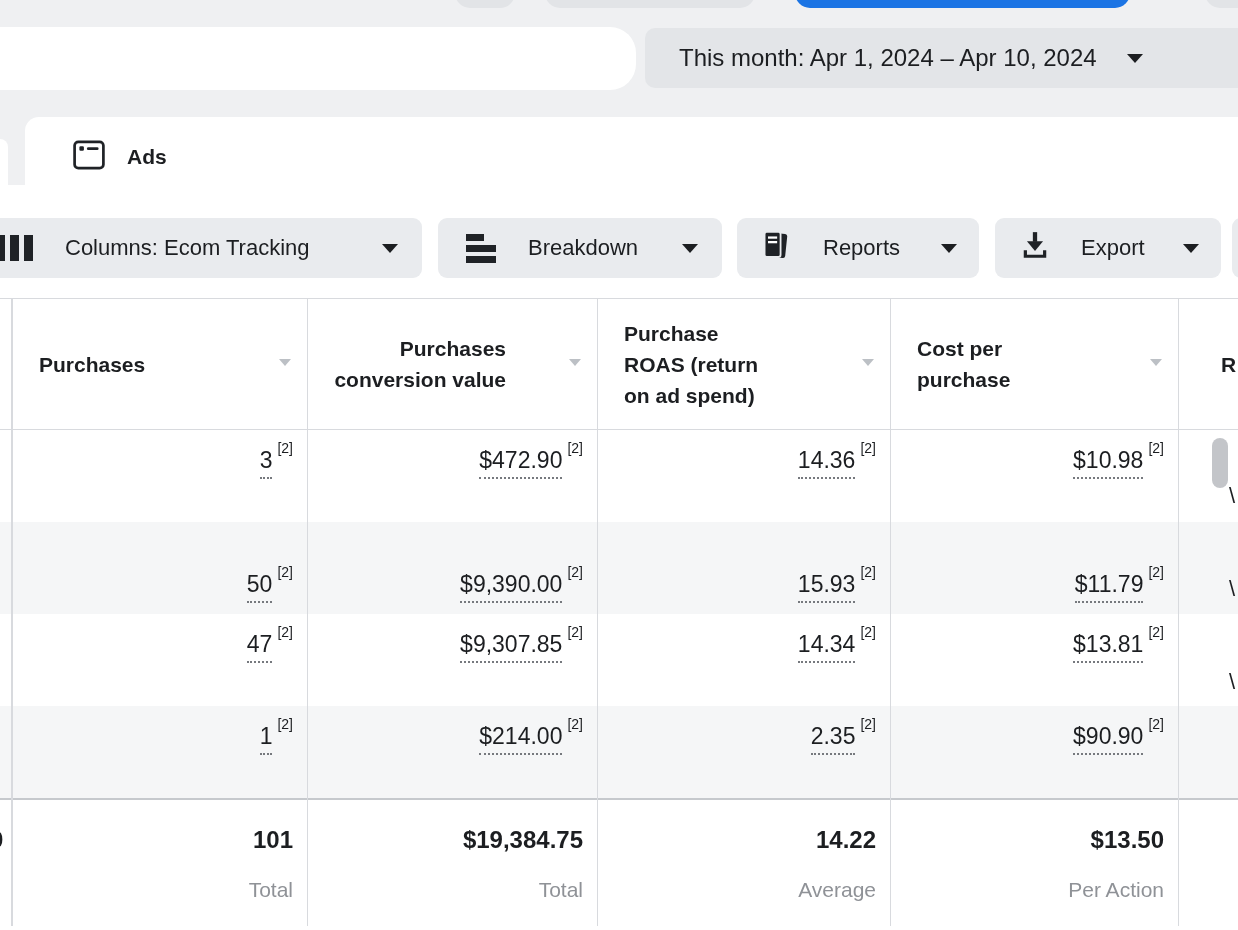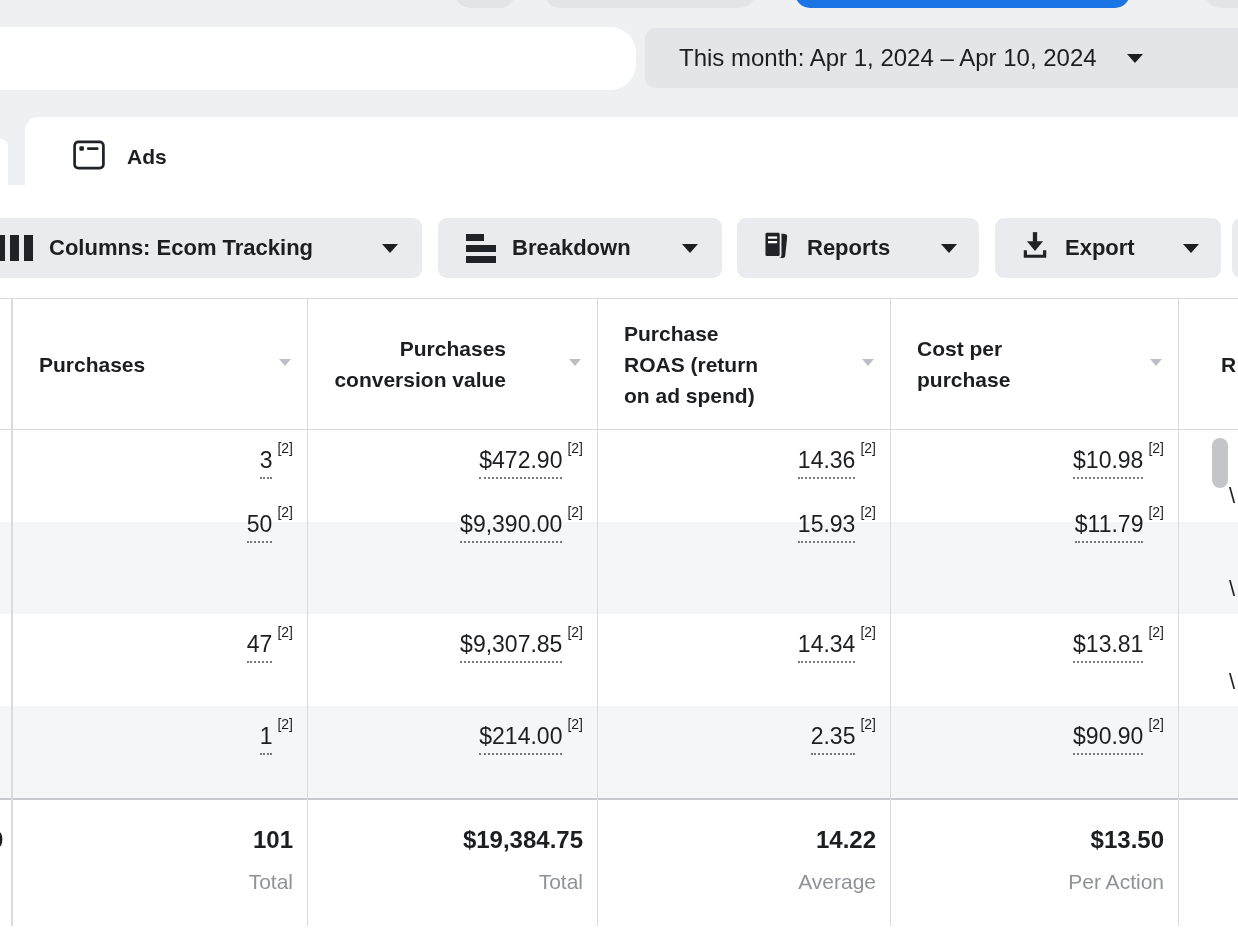--- a/index.html
+++ b/index.html
@@ -31,21 +31,21 @@
   .ads-card { position:absolute; left:25px; top:117px; width:1213px; height:80px;
               background:#fff; border-radius:14px 0 0 0; display:flex; align-items:center;
               padding-left:46px; }
   .ads-label { font-size:21px; font-weight:bold; margin-left:20px; }
 
   .panel { position:absolute; left:0; top:185px; width:1238px; height:745px; background:#fff; }
 
   
   .pill { position:absolute; top:218px; height:60px; background:#e9ebee; border-radius:9px;
           display:flex; align-items:center; font-size:22px; cursor:pointer; }
-  .pill .lbl { margin-left:16px;font-weight:bold; }
+  .pill .lbl { margin-left:32px; }
   .pill .caret { margin-left:auto; }
   .pill-columns { left:-34px; width:456px; padding:0 24px 0 30px; }
   .cols-icon { display:flex; gap:5px; }
   .cols-icon i { display:block; width:9px; height:26px; background:#1f2226; }
   .pill-breakdown { left:438px; width:284px; padding:0 24px 0 28px; }
   .bd-icon { display:flex; flex-direction:column; gap:4px; width:30px; }
   .bd-icon i { display:block; height:7px; background:#1f2226; }
   .bd-icon i.short { width:18px; } .bd-icon i.long { width:30px; }
   .pill-reports { left:737px; width:242px; padding:0 22px 0 24px; }
   .pill-export { left:995px; width:226px; padding:0 22px 0 26px; }
@@ -74,26 +74,26 @@
   .hc .sort { position:absolute; right:16px; top:60px; width:0; height:0;
               border-left:6px solid transparent; border-right:6px solid transparent;
               border-top:7px solid #bcc0c5; }
   .hc.c2 .htext { max-width:172px; }
   .hc.c3 .htext { max-width:152px; }
   .hc.c4 .htext { max-width:112px; }
   .hc.c5 { padding-left:42px; }
 
   .dc { position:absolute; height:92px; display:flex; justify-content:flex-end;
         align-items:flex-start; padding:17px 14px 0 0; }
-  .r0 { top:430px; } .r1 { top:494px; } .r2 { top:614px; } .r3 { top:706px; }
+  .r0 { top:430px; } .r1 { top:554px; } .r2 { top:614px; } .r3 { top:706px; }
   .v { font-size:23px; border-bottom:2px dotted #76797e; padding-bottom:3px; white-space:nowrap; }
   .sup { font-size:14px; margin-left:5px; position:relative; top:-7px; }
 
   .tc { position:absolute; top:800px; height:130px; display:flex; flex-direction:column;
-        align-items:flex-end; padding:26px 14px 0 0; }
+        align-items:flex-end; padding:26px 14px 0 0;gap:8px; }
   .tv { font-size:24px; font-weight:bold; }
   .tl { font-size:21px; color:#8f9297; margin-top:16px; }
 
   .thumb { position:absolute; left:1212px; top:438px; width:16px; height:50px;
            border-radius:8px; background:#c3c5c9; cursor:pointer; }
   .wfrag { position:absolute; left:1229px; font-size:22px; }
   .wf0 { top:483px; } .wf1 { top:576px; } .wf2 { top:669px; }
   .lfrag-v { position:absolute; left:-10px; top:826px; font-size:24px; font-weight:bold; }
 </style>
 </head>

